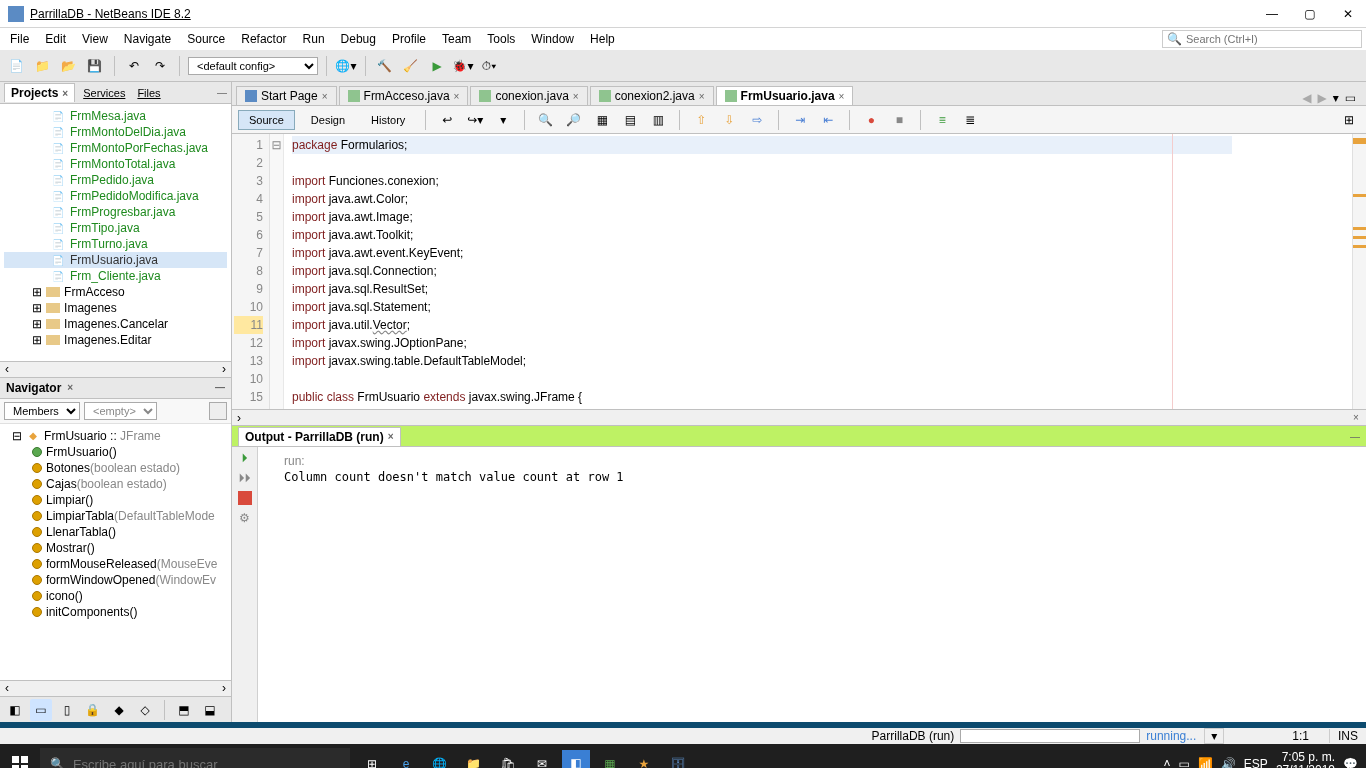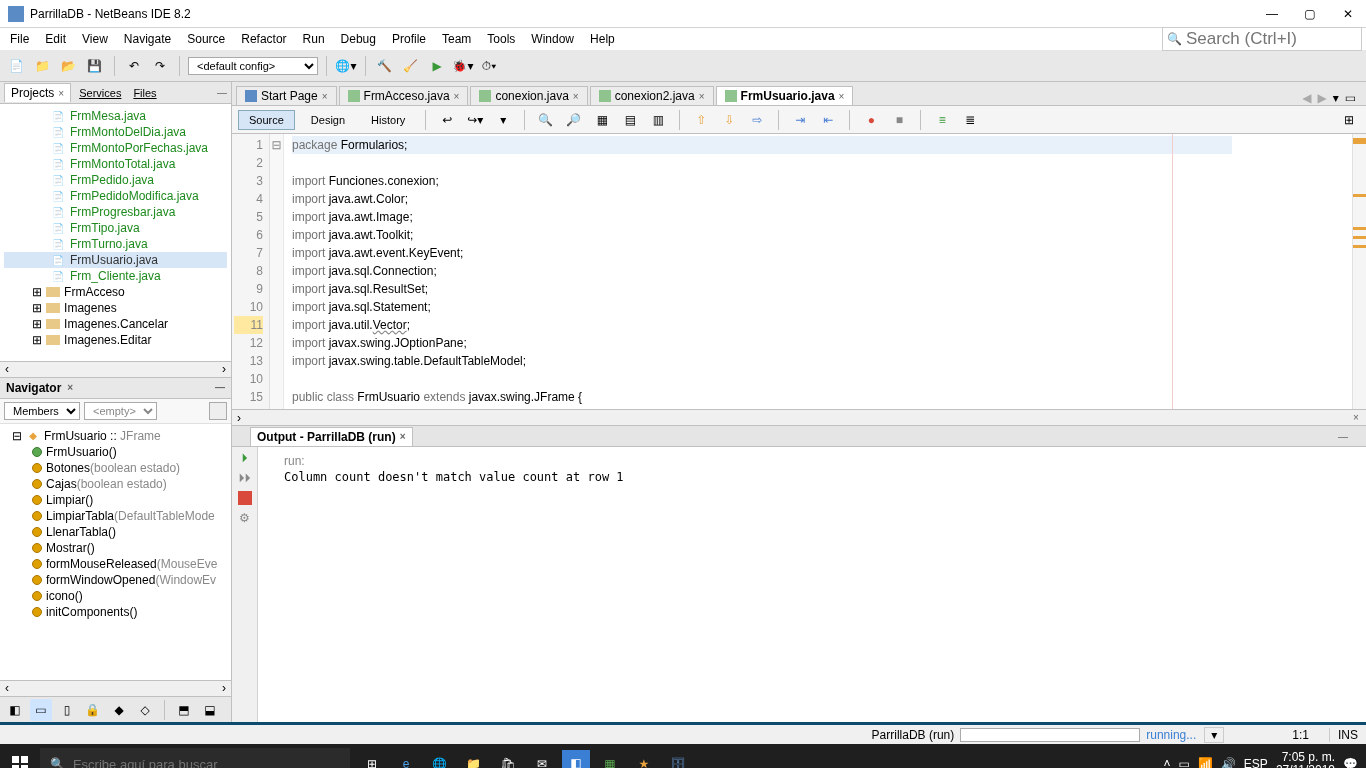--- a/index.html
+++ b/index.html
@@ -1,25 +1,25 @@
 <!DOCTYPE html>
 <html><head>
 <meta charset="utf-8">
 <style>
 * { margin:0; padding:0; box-sizing:border-box; font-family:"Segoe UI",Tahoma,sans-serif; font-size:12px; }
 body { width:1366px; height:768px; background:#f0f0f0; overflow:hidden; position:relative; }
 .titlebar { height:28px; background:#fff; display:flex; align-items:center; padding:0 8px; border-bottom:1px solid #d4d4d4; }
 .titlebar .icon { width:16px; height:16px; background:#5b8bc4; margin-right:6px; }
-.titlebar .title { flex:1; font-size:12px; }
+.titlebar .title { flex:1; font-size:12px;text-decoration:underline; }
 .winbtns { display:flex; gap:18px; font-size:14px; }
 .winbtn { width:20px; text-align:center; cursor:pointer; }
 .menubar { height:22px; background:#fff; display:flex; align-items:center; padding:0 4px; gap:4px; }
 .menubar .mi { padding:2px 6px; cursor:pointer; }
 .searchbox { margin-left:auto; border:1px solid #ccc; padding:1px 4px; width:200px; display:flex; align-items:center; gap:4px; }
-.searchbox input { border:none; outline:none; width:100%; font-size:17px; }
+.searchbox input { border:none; outline:none; width:100%; font-size:11px; }
 .toolbar { height:32px; background:#e8e8e8; border-bottom:1px solid #c0c0c0; display:flex; align-items:center; padding:0 6px; gap:4px; }
 .tbtn { width:22px; height:22px; display:inline-flex; align-items:center; justify-content:center; cursor:pointer; border-radius:2px; }
 .tbsep { width:1px; height:20px; background:#c0c0c0; margin:0 4px; }
 .configsel { border:1px solid #aaa; padding:1px 4px; background:#fff; width:130px; font-size:11px; }
 .main { display:flex; height:640px; }
 .left { width:232px; display:flex; flex-direction:column; border-right:1px solid #c0c0c0; background:#fff; }
 .panehdr { background:#e8e8e8; border-bottom:1px solid #c0c0c0; display:flex; align-items:center; height:22px; padding:0 4px; }
 .tab { padding:2px 6px; background:#fff; border:1px solid #c0c0c0; border-bottom:none; margin-right:2px; font-size:11px; cursor:pointer; display:flex; align-items:center; gap:4px; }
 .tabi { padding:2px 6px; font-size:11px; cursor:pointer;text-decoration:underline; }
 .xclose { font-size:10px; color:#666; cursor:pointer; }
@@ -46,31 +46,31 @@
 .edtab.active { background:#fff; }
 .edtab .fic { width:12px; height:12px; background:#8fc48f; }
 .edtab.sp .fic { background:#5b8bc4; }
 .edtoolbar { height:28px; background:#f5f5f5; border-bottom:1px solid #c0c0c0; display:flex; align-items:center; padding:0 6px; gap:6px; }
 .srctab { padding:3px 10px; background:#d6e6f7; border:1px solid #8ab; font-size:11px; cursor:pointer; }
 .srctabi { padding:3px 10px; font-size:11px; cursor:pointer; }
 .editor { flex:1; display:flex; overflow:hidden; position:relative; }
 .gutter { width:38px; background:#f5f5f5; border-right:1px solid #e0e0e0; text-align:right; padding:2px 6px 2px 2px; font-family:Consolas,monospace; font-size:12px; color:#888; line-height:18px; }
 .fold { width:14px; background:#f8f8f8; border-right:1px solid #e8e8e8; padding-top:2px; font-family:Consolas,monospace; font-size:10px; color:#888; line-height:18px; text-align:center; }
 .code { flex:1; padding:2px 8px; font-family:Consolas,monospace; font-size:12px; line-height:18px; white-space:pre; overflow:hidden; }
-.code .kw { color:#737373; }
+.code .kw { color:#7f1d1d; }
 .code .hl { background:#e8f0fa; display:block; width:940px; }
 .margin { position:absolute; top:0; left:940px; bottom:0; width:1px; background:#f4cccc; }
 .errcol { width:14px; background:#f5f5f5; border-left:1px solid #e0e0e0; }
 .hscroll { height:16px; background:#f0f0f0; border-top:1px solid #c0c0c0; display:flex; align-items:center; }
-.outhdr { height:22px; background:#e5e5e5; border-top:1px solid #c0c0c0; border-bottom:1px solid #c0c0c0; display:flex; align-items:center; padding:0 18px; }
+.outhdr { height:22px; background:#bef264; border-top:1px solid #c0c0c0; border-bottom:1px solid #c0c0c0; display:flex; align-items:center; padding:0 6px; }
 .outbody { flex:1; display:flex; background:#fff; overflow:auto; }
 .outside { width:26px; background:#f0f0f0; border-right:1px solid #d0d0d0; display:flex; flex-direction:column; align-items:center; padding:4px 0; gap:6px; }
 .outtxt { flex:1; padding:6px 26px; font-family:Consolas,monospace; font-size:12px; line-height:16px; white-space:pre; }
 .outtxt .grun { color:#888; }
-.status { height:22px; background:#f0f0f0; border-top:3px solid #0c4a6e; display:flex; align-items:center; padding:0 8px; font-size:11px; }
+.status { height:22px; background:#f0f0f0; border-top:6px solid #0c4a6e; display:flex; align-items:center; padding:0 8px; font-size:11px; }
 .status .sp { flex:1; }
 .progress { width:180px; height:14px; border:1px solid #aaa; background:#fff; margin:0 6px; position:relative; }
 .taskbar { height:40px; background:#1f1f1f; display:flex; align-items:center; padding:0 8px; color:#fff; gap:8px; }
 .taskbar .start { width:24px; height:24px; display:flex; align-items:center; justify-content:center; }
 .taskbar .search { flex:0 0 310px; height:32px; background:#2b2b2b; display:flex; align-items:center; padding:0 10px; color:#ccc; gap:8px; }
 .taskbar .search input { background:transparent; border:none; outline:none; color:#ccc; width:100%; font-size:13px; }
 .tbicons { display:flex; gap:6px; align-items:center; }
 .tkic { width:28px; height:28px; display:flex; align-items:center; justify-content:center; }
 .tray { margin-left:auto; display:flex; align-items:center; gap:8px; font-size:11px; }
 .clock { text-align:right; line-height:13px; font-size:11px; }
@@ -126,21 +126,21 @@
   <span class="tbtn" style="color:#e8a33d">🧹</span>
   <span class="tbtn" style="color:#3a9a3a">▶</span>
   <span class="tbtn">🐞▾</span>
   <span class="tbtn">⏱▾</span>
 </div>
 
 <div class="main">
 
   <div class="left">
     <div class="panehdr">
-      <span class="tab" style="font-weight:normal">
+      <span class="tab" style="font-weight:bold">
           <span>Projects</span>
           <span class="xclose">×</span>
         </span>
       <span class="tabi">Services</span>
       <span class="tabi">Files</span>
       <span style="margin-left:auto" class="xclose">—</span>
     </div>
     <div class="tree" id="proj-tree">
         <div class="treeitem">
           <span class="ficon">📄</span>

